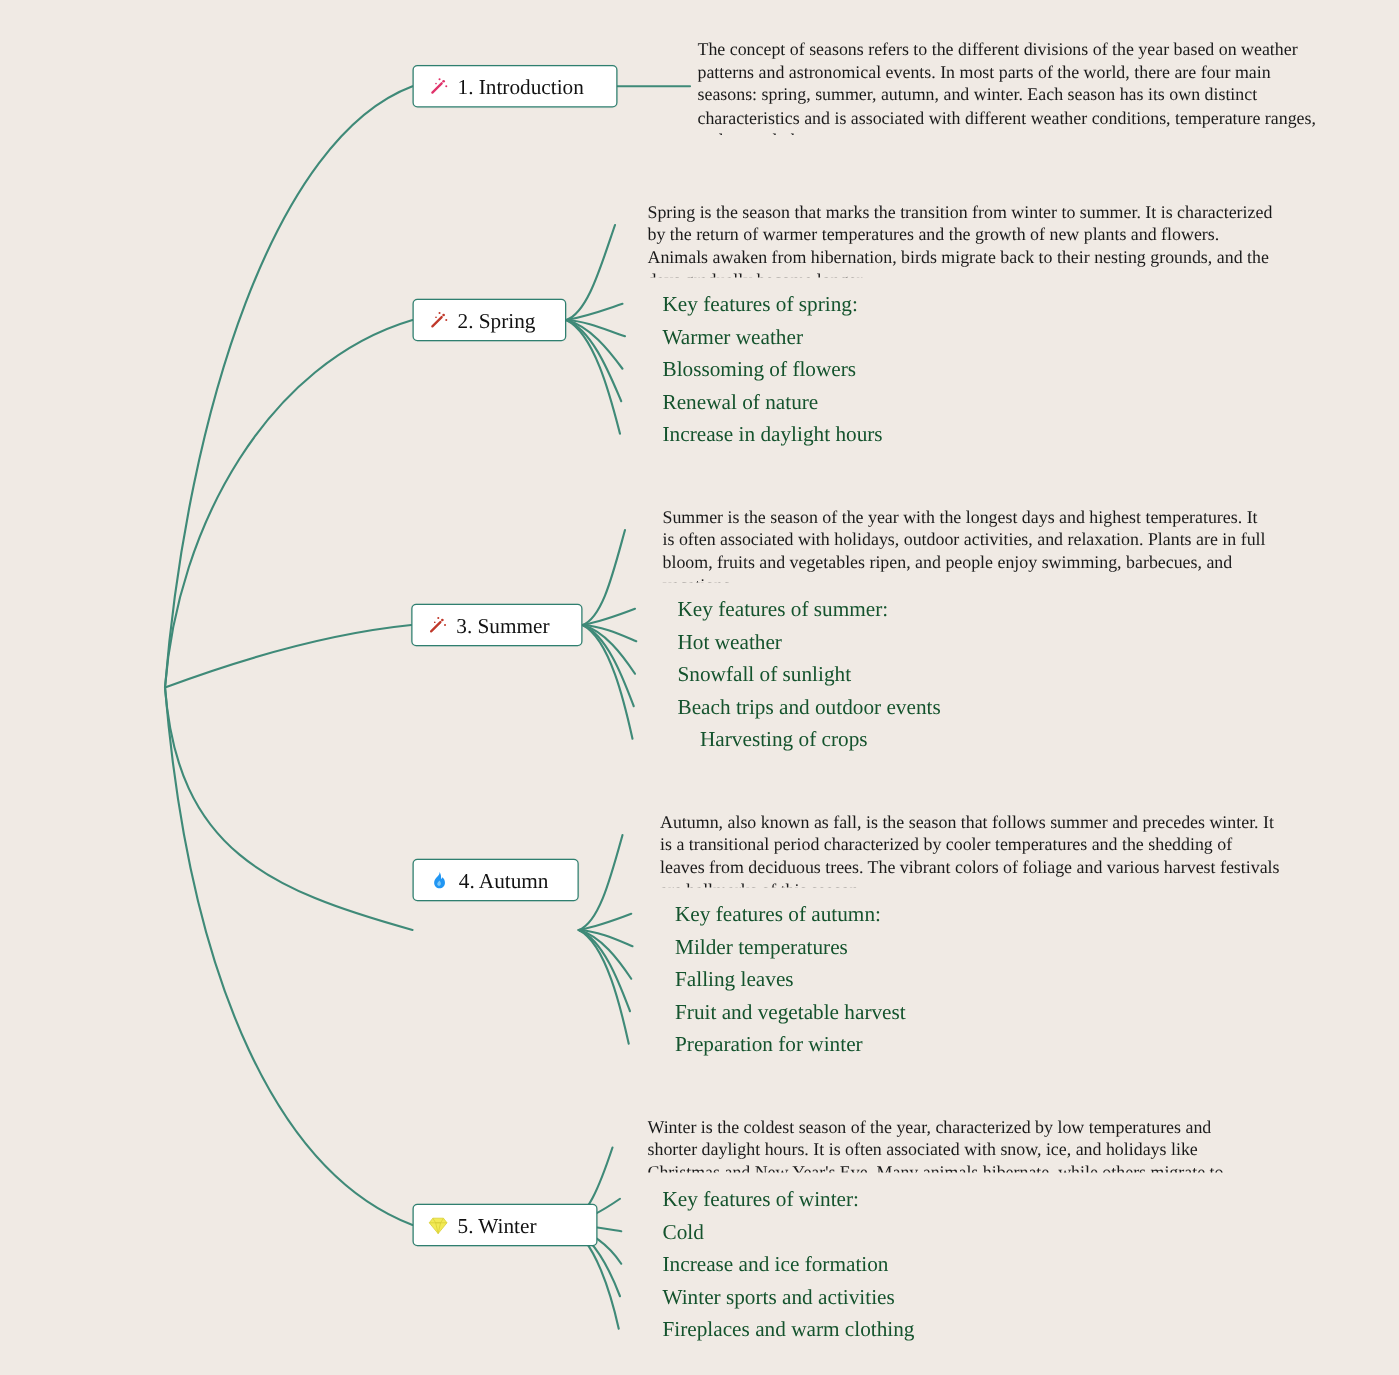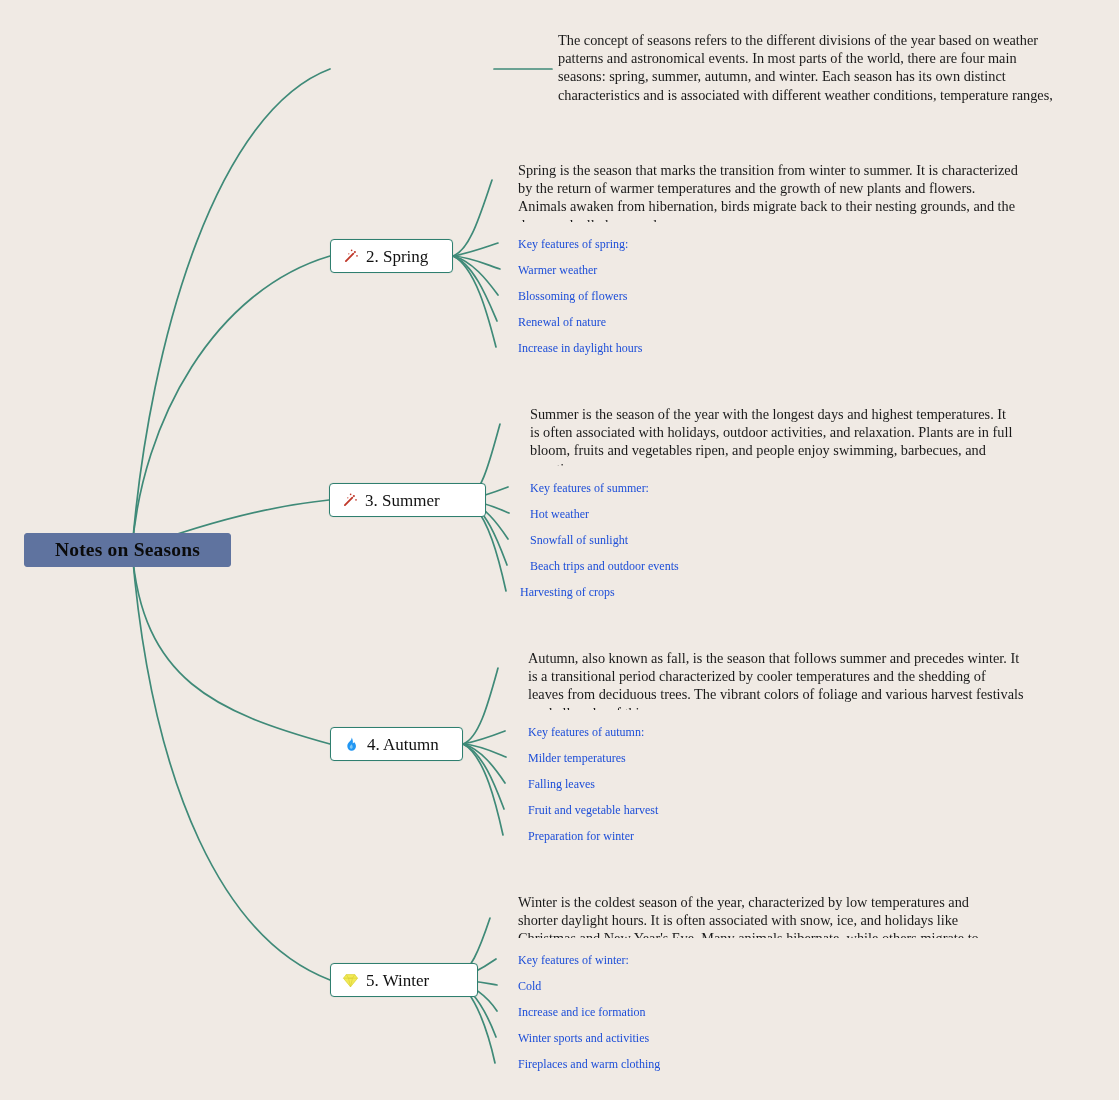--- a/index.html
+++ b/index.html
@@ -96,25 +96,26 @@
     color: #1a1a1a;
     overflow: hidden;
     z-index: 4;
     text-align: left;
   }
 
   
   .leaf-item {
     position: absolute;
     font-family: "Liberation Serif", "DejaVu Serif", serif;
-    font-size: 12px;
+    font-size: 17px;
     line-height: 16px;
-    color: #1d4ed8;
+    color: #14532d;
     white-space: nowrap;
     z-index: 4;
+    margin-left: 12px;
   }
 </style>
 </head>
 <body>
 
 <div id="canvas">
 
   <svg id="edges" viewBox="0 0 1119 1100" xmlns="http://www.w3.org/2000/svg">
     <g fill="none" stroke="#3f8a78" stroke-width="1.7" stroke-linecap="round">
 
@@ -149,24 +150,35 @@
 
       <path d="M454,980 C470,974 480,948 490,918"></path>
       <path d="M454,980 C470,976 483,968 496,959"></path>
       <path d="M454,980 C470,980 485,983 497,985"></path>
       <path d="M454,980 C472,985 487,996 497,1011"></path>
       <path d="M454,980 C474,988 488,1016 496,1037"></path>
       <path d="M454,980 C476,991 489,1036 495,1063"></path>
     </g>
   </svg>
 
-  <div class="root-node">
-    <span class="root-label">Notes on Seasons</span>
-  </div>
-
+
+  <div class="topic-node" style="left:330px; top:52px; width:164px;">
+    <svg class="topic-icon" viewBox="0 0 24 24">
+      <g stroke="#e0336b" stroke-width="2.6" stroke-linecap="round">
+        <line x1="5.5" y1="18.5" x2="16" y2="8"></line>
+      </g>
+      <g fill="#e0336b">
+        <circle cx="18.2" cy="5.6" r="1.5"></circle>
+        <circle cx="13.6" cy="3.4" r="1.15"></circle>
+        <circle cx="21.2" cy="11.2" r="1.15"></circle>
+        <circle cx="9.6" cy="8.2" r="0.95"></circle>
+      </g>
+    </svg>
+    <span class="topic-label">1. Introduction</span>
+  </div>
 
   <div class="summary-block" style="left:558px; top:31px; width:502px; height:77px;">The concept of seasons refers to the different divisions of the year based on weather patterns and astronomical events. In most parts of the world, there are four main seasons: spring, summer, autumn, and winter. Each season has its own distinct characteristics and is associated with different weather conditions, temperature ranges, and natural phenomena.</div>
 
   <div class="topic-node" style="left:330px; top:239px; width:123px;">
     <svg class="topic-icon" viewBox="0 0 24 24">
       <g stroke="#c0392b" stroke-width="2.6" stroke-linecap="round">
         <line x1="5.5" y1="18.5" x2="16" y2="8"></line>
       </g>
       <g fill="#c0392b">
         <circle cx="18.2" cy="5.6" r="1.5"></circle>
@@ -179,44 +191,44 @@
   </div>
 
   <div class="summary-block" style="left:518px; top:161px; width:500px; height:61px;">Spring is the season that marks the transition from winter to summer. It is characterized by the return of warmer temperatures and the growth of new plants and flowers. Animals awaken from hibernation, birds migrate back to their nesting grounds, and the days gradually become longer.</div>
 
   <div class="leaf-item" style="left:518px; top:236px;">Key features of spring:</div>
   <div class="leaf-item" style="left:518px; top:262px;">Warmer weather</div>
   <div class="leaf-item" style="left:518px; top:288px;">Blossoming of flowers</div>
   <div class="leaf-item" style="left:518px; top:314px;">Renewal of nature</div>
   <div class="leaf-item" style="left:518px; top:340px;">Increase in daylight hours</div>
 
-  <div class="topic-node" style="left:329px; top:483px; width:157px;">
+  <div class="topic-node" style="left:329px; top:483px; width:137px;">
     <svg class="topic-icon" viewBox="0 0 24 24">
       <g stroke="#c0392b" stroke-width="2.6" stroke-linecap="round">
         <line x1="5.5" y1="18.5" x2="16" y2="8"></line>
       </g>
       <g fill="#c0392b">
         <circle cx="18.2" cy="5.6" r="1.5"></circle>
         <circle cx="13.6" cy="3.4" r="1.15"></circle>
         <circle cx="21.2" cy="11.2" r="1.15"></circle>
         <circle cx="9.6" cy="8.2" r="0.95"></circle>
       </g>
     </svg>
     <span class="topic-label">3. Summer</span>
   </div>
 
   <div class="summary-block" style="left:530px; top:405px; width:486px; height:61px;">Summer is the season of the year with the longest days and highest temperatures. It is often associated with holidays, outdoor activities, and relaxation. Plants are in full bloom, fruits and vegetables ripen, and people enjoy swimming, barbecues, and vacations.</div>
 
   <div class="leaf-item" style="left:530px; top:480px;">Key features of summer:</div>
   <div class="leaf-item" style="left:530px; top:506px;">Hot weather</div>
   <div class="leaf-item" style="left:530px; top:532px;">Snowfall of sunlight</div>
   <div class="leaf-item" style="left:530px; top:558px;">Beach trips and outdoor events</div>
-  <div class="leaf-item" style="left:520px; top:584px;">Harvesting of crops</div>
-
-  <div class="topic-node" style="left:330px; top:727px; width:133px;padding-left:12px;">
+  <div class="leaf-item" style="left:548px; top:584px;">Harvesting of crops</div>
+
+  <div class="topic-node" style="left:330px; top:687px; width:133px;padding-left:12px;">
     <svg class="topic-icon" viewBox="0 0 24 24">
       <path d="M12.2 2.2c.3 3.1-1.7 4.3-3.2 6.0-1.7 1.9-2.9 3.7-2.9 6.1 0 3.6 2.8 6.4 6.1 6.4s6.1-2.8 6.1-6.4c0-2.7-1.3-4.3-2.6-6.0-.4 1.0-1.1 1.7-1.9 2.0.6-2.9-.3-5.9-1.6-8.1z" fill="#2196f3"></path>
       <path d="M12.1 11.8c.9 1.2 1.6 2.3 1.6 3.6 0 1.4-1.0 2.5-2.2 2.5-1.1 0-1.9-.9-1.9-2.1 0-1.4 1.2-2.6 2.5-4.0z" fill="#7ec8f7"></path>
     </svg>
     <span class="topic-label">4. Autumn</span>
   </div>
 
   <div class="summary-block" style="left:528px; top:649px; width:496px; height:61px;">Autumn, also known as fall, is the season that follows summer and precedes winter. It is a transitional period characterized by cooler temperatures and the shedding of leaves from deciduous trees. The vibrant colors of foliage and various harvest festivals are hallmarks of this season.</div>
 
   <div class="leaf-item" style="left:528px; top:724px;">Key features of autumn:</div>

